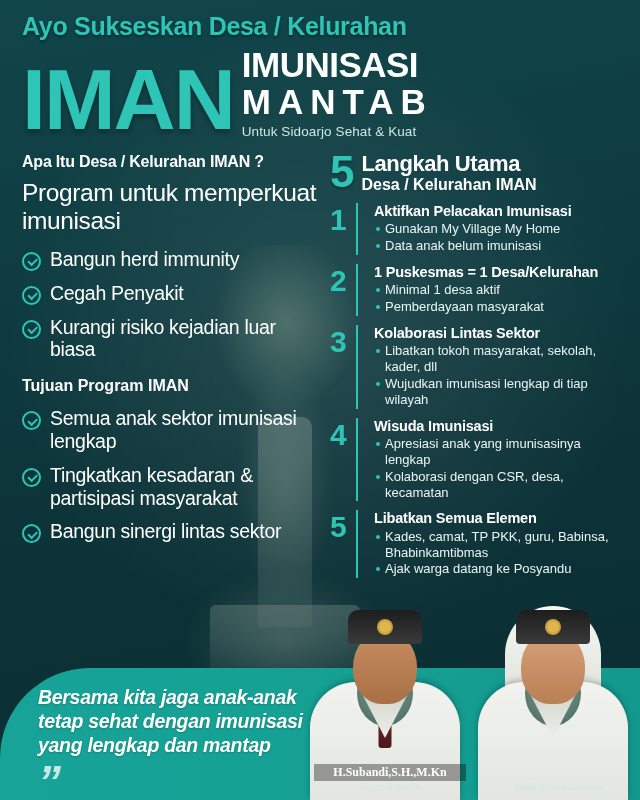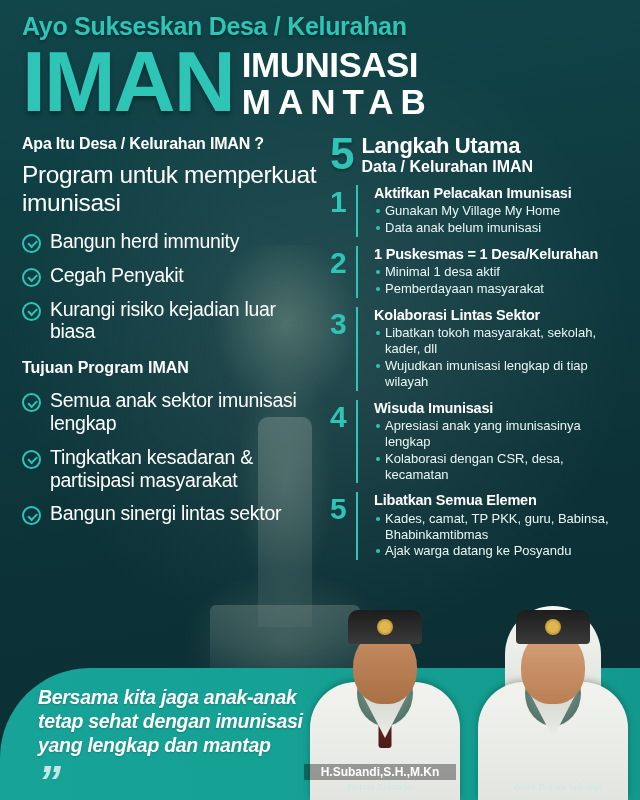--- a/index.html
+++ b/index.html
@@ -247,21 +247,21 @@
   .medal {
     position:absolute; bottom:74px; left:50%; transform:translateX(-50%);
     width:56px; height:66px;
     background:radial-gradient(circle at 50% 45%, rgba(90,140,120,0.9), rgba(40,80,70,0.9) 70%);
     border-radius:50%;
     opacity:0.85;
   }
   .nameplate {
     position:absolute; bottom:8px; width:152px; text-align:center;
   }
-  .np1 { left:0px; }
+  .np1 { left:10px;font-family:Liberation Serif, serif; }
   .np2 { right:0px; }
   .nm {
     background:rgba(0,0,0,0.35);
     color:#ffffff;
     font-size:12px;
     font-weight:bold;
     padding:1px 2px;
   }
   .role { color:#cfe7e4; font-size:9.5px; margin-top:1px; }
 
@@ -299,20 +299,21 @@
 
   <div class="monument"></div>
 
   <div class="header">
     <div class="eyebrow">Ayo Sukseskan Desa / Kelurahan</div>
     <div class="titlerow">
       <div class="iman">IMAN</div>
       <div class="headright">
         <div class="imunisasi">IMUNISASI</div>
         <div class="mantab">MANTAB</div>
+        <div class="subtitle">Untuk Sidoarjo Sehat &amp; Kuat</div>
       </div>
     </div>
   </div>
 
   <div class="columns">
 
     <div class="left">
       <div class="qtitle">Apa Itu Desa / Kelurahan IMAN ?</div>
       <div class="bigline">Program untuk memperkuat imunisasi</div>
 
@@ -347,21 +348,21 @@
           <span class="btext">Bangun sinergi lintas sektor</span>
         </div>
       </div>
     </div>
 
     <div class="right">
       <div class="fivehead">
         <div class="fivenum">5</div>
         <div>
           <div class="fivetxt1">Langkah Utama</div>
-          <div class="fivetxt2">Data / Kelurahan IMAN</div>
+          <div class="fivetxt2">Desa / Kelurahan IMAN</div>
         </div>
       </div>
 
       <div class="steps">
 
         <div class="step">
           <div class="stepnum">1</div>
           <div class="stepbody">
             <div class="steptitle">Aktifkan Pelacakan Imunisasi</div>
             <div class="steplist">

